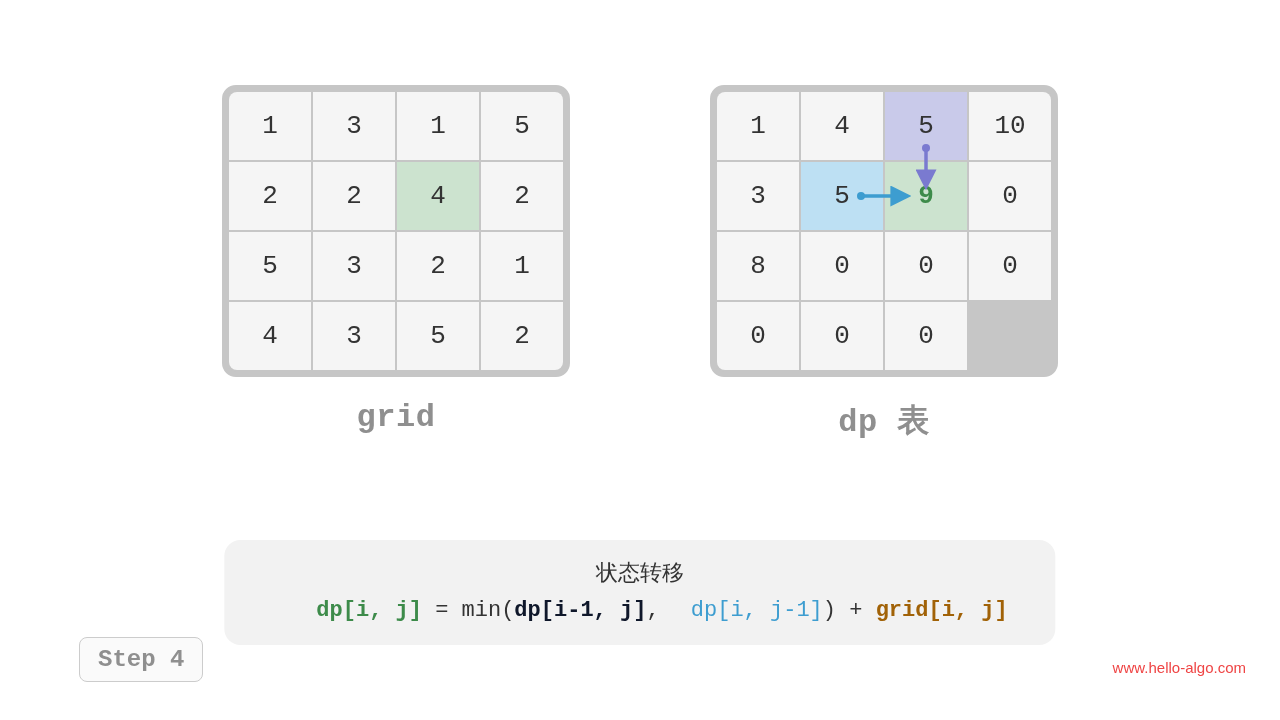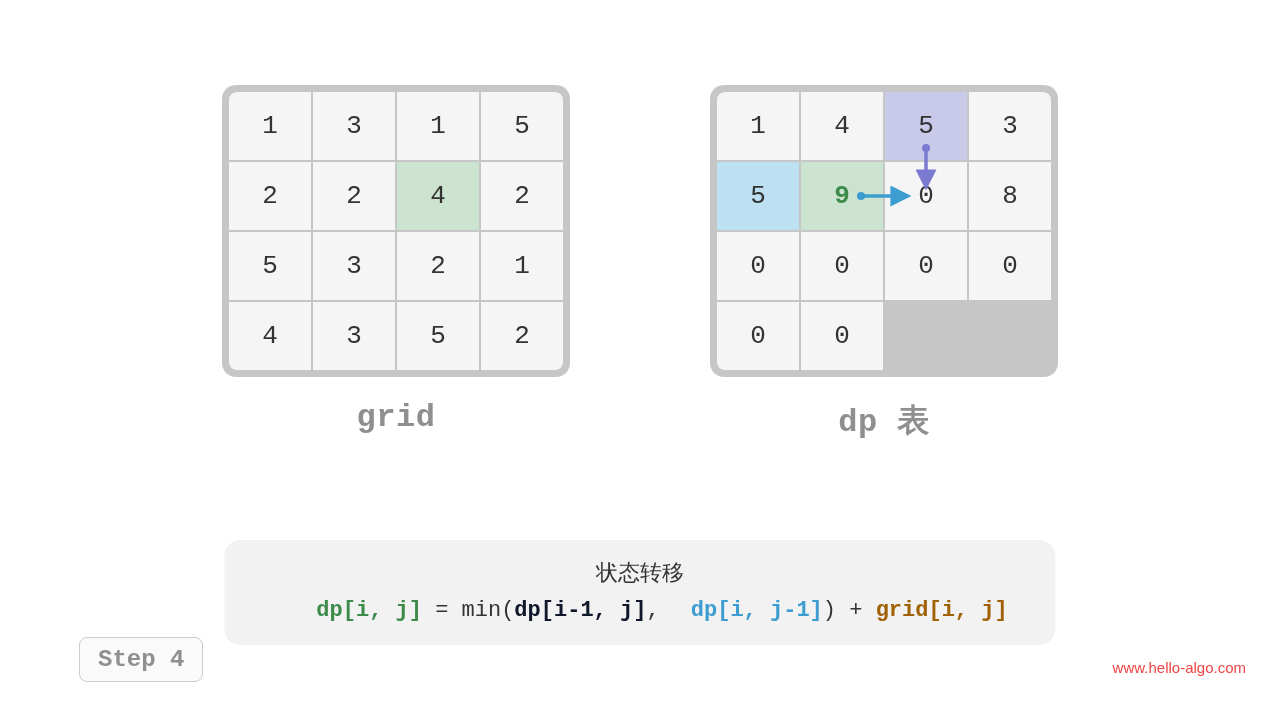--- a/index.html
+++ b/index.html
@@ -78,21 +78,21 @@
     color: #333;
     margin-bottom: 10px;
   }
   .formula-code {
     font-size: 22px;
     color: #333;
     white-space: nowrap;
   }
   .f-green { color: #3d8b4a; font-weight: 600; margin-left: 44px; }
   .f-purple { color: #0f172a; font-weight: 600; }
-  .f-blue { color: #3d9dd0; font-weight: 700; margin-left: 18px; }
+  .f-blue { color: #3d9dd0; font-weight: 400; margin-left: 18px; }
   .f-darkgreen { color: #a16207; font-weight: 700; }
   .step-badge {
     position: absolute;
     left: 38px;
     bottom: 38px;
     background: #fafafa;
     border: 1.5px solid #cccccc;
     border-radius: 8px;
     padding: 8px 18px;
     font-size: 24px;
@@ -144,20 +144,21 @@
       </div>
       <div class="table-label">grid</div>
     </div>
 
     <div class="table-wrap">
       <div class="table-border" style="position:relative;">
         <div class="table" id="dp-table">
             <div class="cell">1</div>
             <div class="cell">4</div>
             <div class="cell hl-purple">5</div>
+            <div class="cell">10</div>
             <div class="cell">3</div>
             <div class="cell hl-blue">5</div>
             <div class="cell hl-green-text">9</div>
             <div class="cell">0</div>
             <div class="cell">8</div>
             <div class="cell">0</div>
             <div class="cell">0</div>
             <div class="cell">0</div>
             <div class="cell">0</div>
             <div class="cell">0</div>

